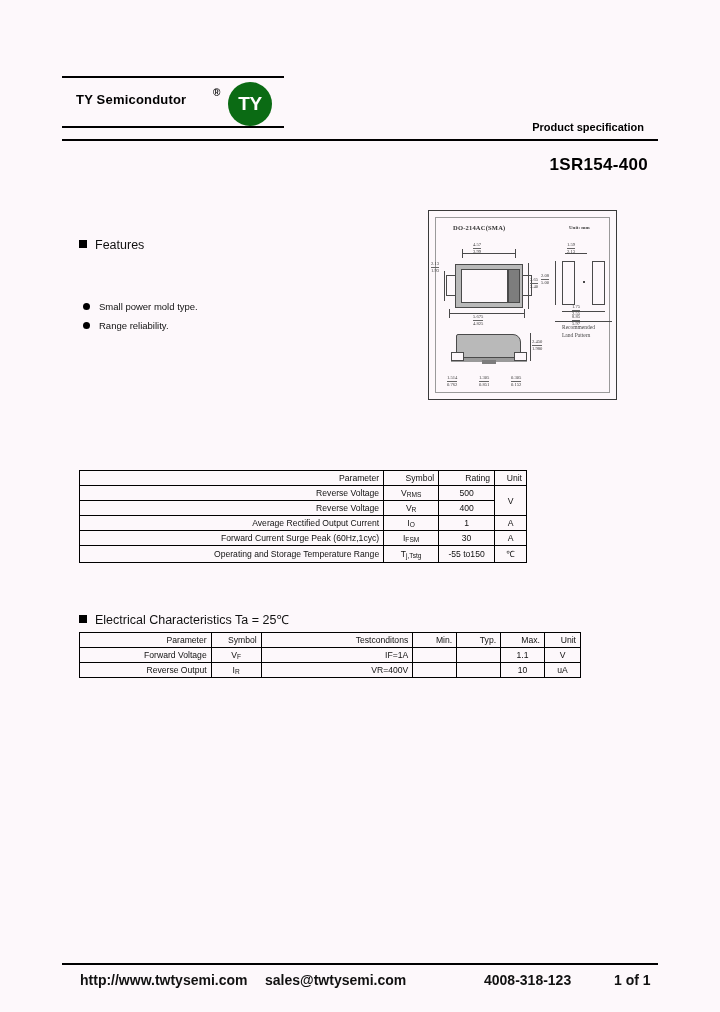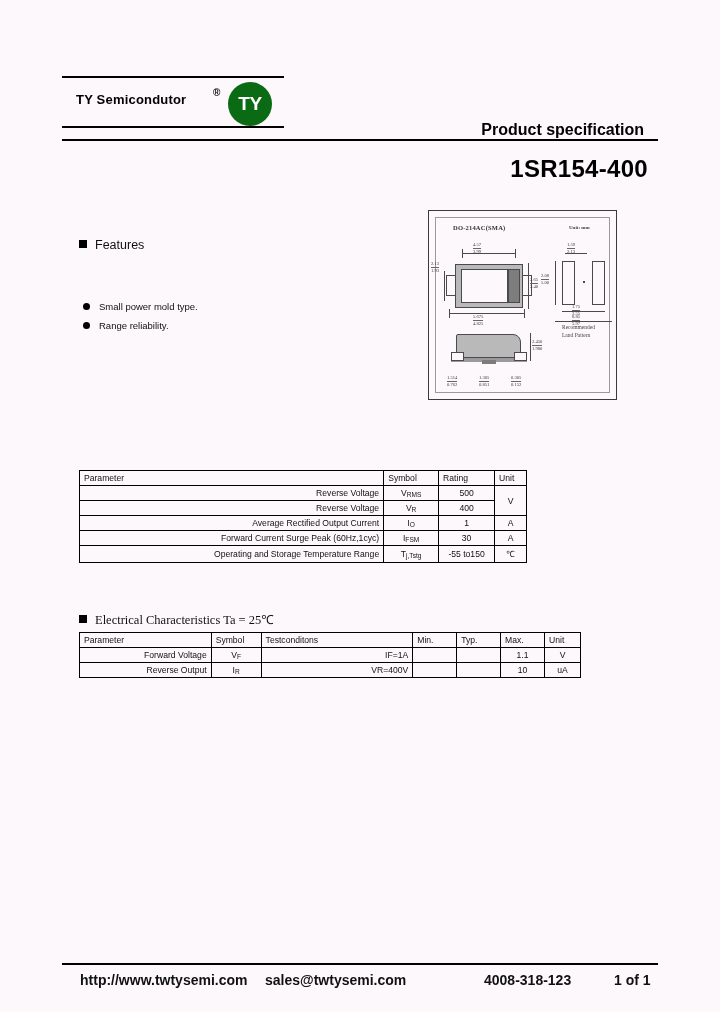--- a/index.html
+++ b/index.html
@@ -64,38 +64,38 @@
     display: flex;
     align-items: center;
     justify-content: center;
     letter-spacing: -0.5px;
   }
 
   .prodspec {
     position: absolute;
     right: 76px;
     top: 121px;
-    font-size: 16px;
+    font-size: 11px;
     font-weight: bold;
     color: #000;
     white-space: nowrap;
   }
   .rule-top {
     position: absolute;
     left: 62px;
     right: 62px;
     top: 139px;
     height: 0;
     border-top: 2px solid #000;
   }
   .partnum {
     position: absolute;
     right: 72px;
     top: 155px;
-    font-size: 24px;
+    font-size: 17px;
     font-weight: bold;
     color: #000;
     letter-spacing: 0.3px;
     white-space: nowrap;
   }
 
   
   .sec-heading {
     position: absolute;
     font-size: 12.5px;
@@ -201,21 +201,21 @@
     color: #111;
     background: #fdf8fb;
   }
   .tbl td, .tbl th {
     border: 1px solid #000;
     padding: 2px 4px;
     font-weight: normal;
     height: 12px;
     box-sizing: border-box;
   }
-  .tbl th { text-align: left; margin-top: 13px; }
+  .tbl th { text-align: right; margin-top: 13px; }
   .tbl td.c { text-align: center; }
   .tbl td.l { text-align: right; }
   .sub { font-size: 6.6px; vertical-align: -1px; }
 
   
   .rule-bot {
     position: absolute;
     left: 62px;
     right: 62px;
     top: 963px;
@@ -402,21 +402,21 @@
       </tr>
       <tr>
         <td class="l">Operating and Storage Temperature Range</td>
         <td class="c"><span>T</span><span class="sub">j,Tstg</span></td>
         <td class="c">-55 to150</td>
         <td class="c">℃</td>
       </tr>
     </tbody>
   </table>
 
-  <div class="sec-heading" style="left:79px; top:611px;font-family:Liberation Serif, serif;">
+  <div class="sec-heading" style="left:79px; top:611px;">
     <span class="sq-bullet"></span><span>Electrical Characteristics Ta = 25℃</span>
   </div>
 
   <table class="tbl" style="left:79px; top:632px; width:502px;">
     <colgroup>
       <col style="width:132px">
         <col style="width:50px">
         <col style="width:152px">
       <col style="width:44px">
         <col style="width:44px">

